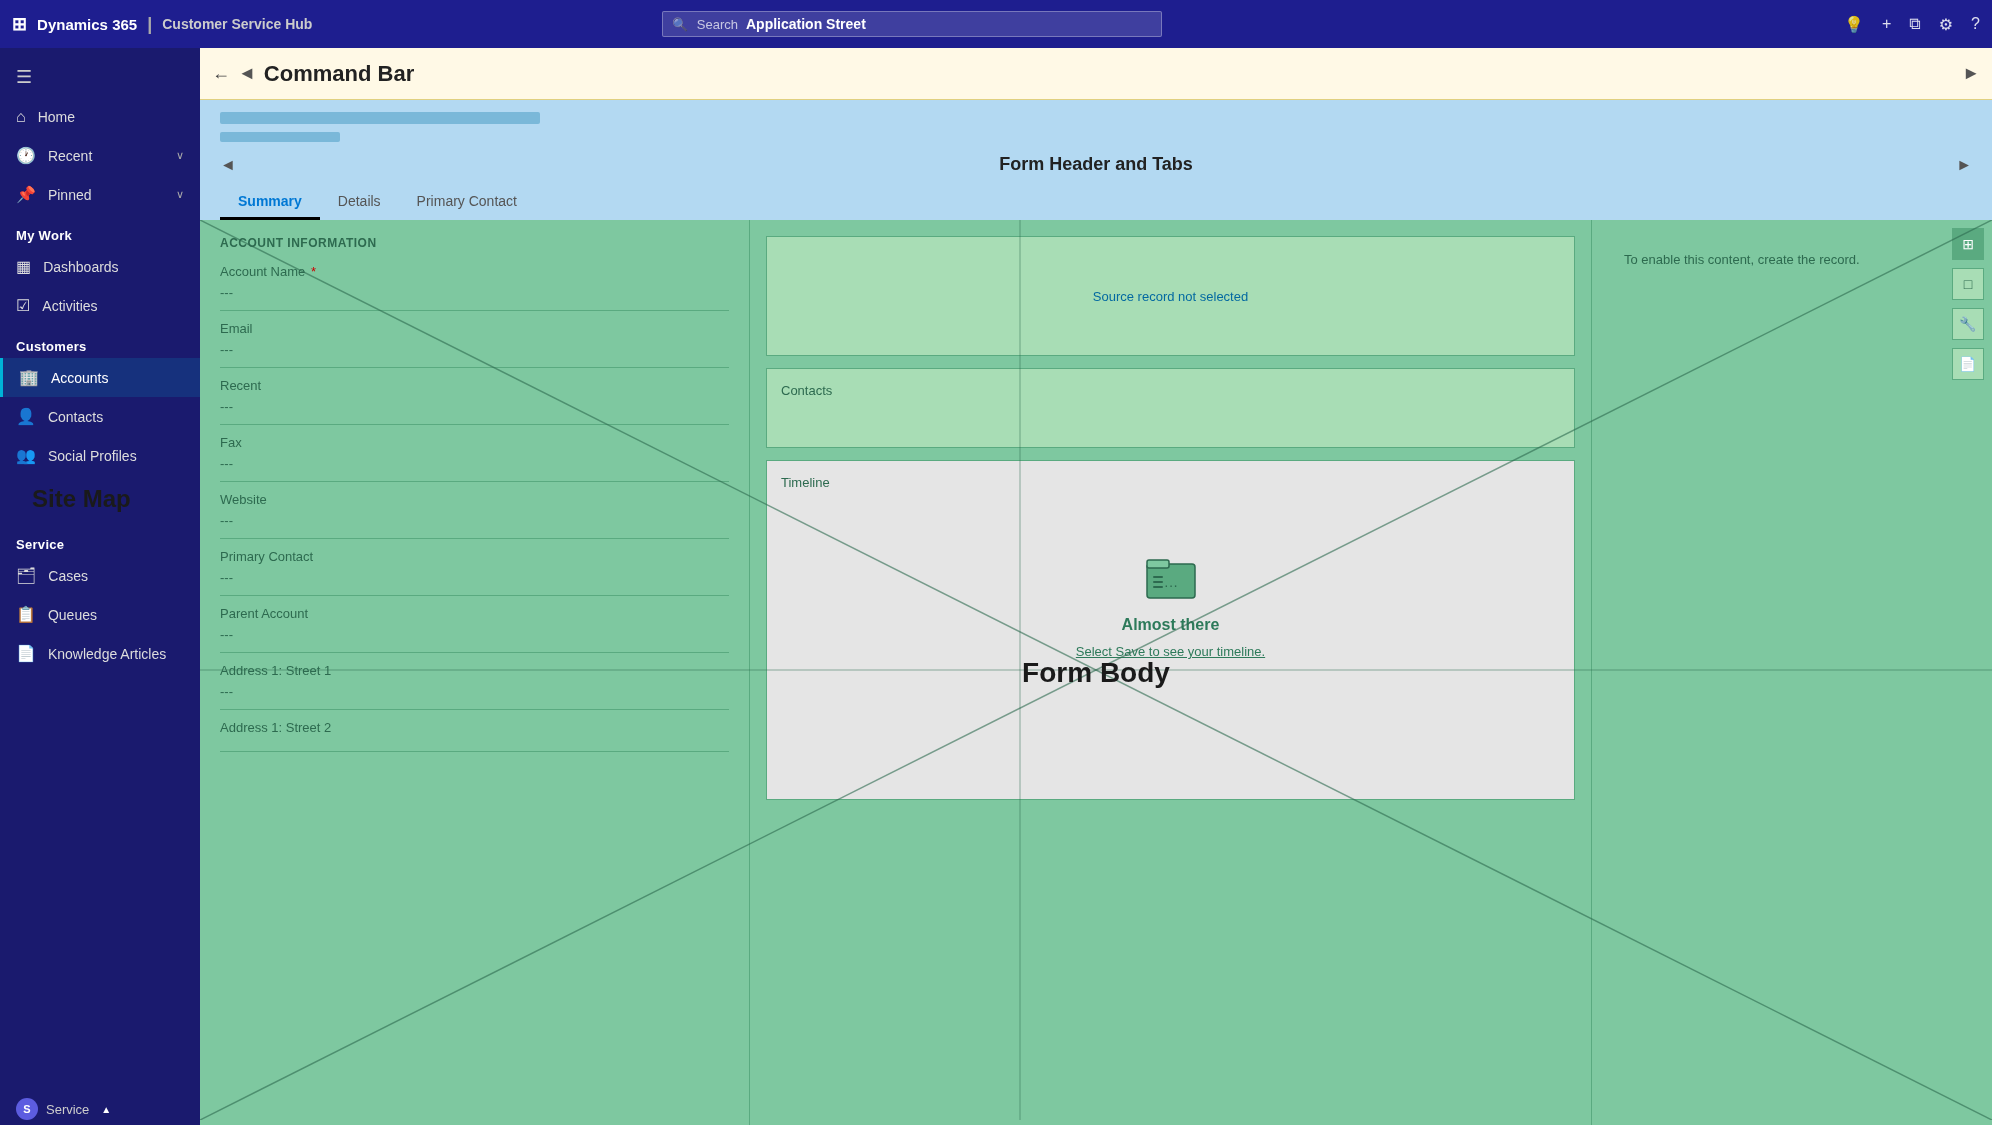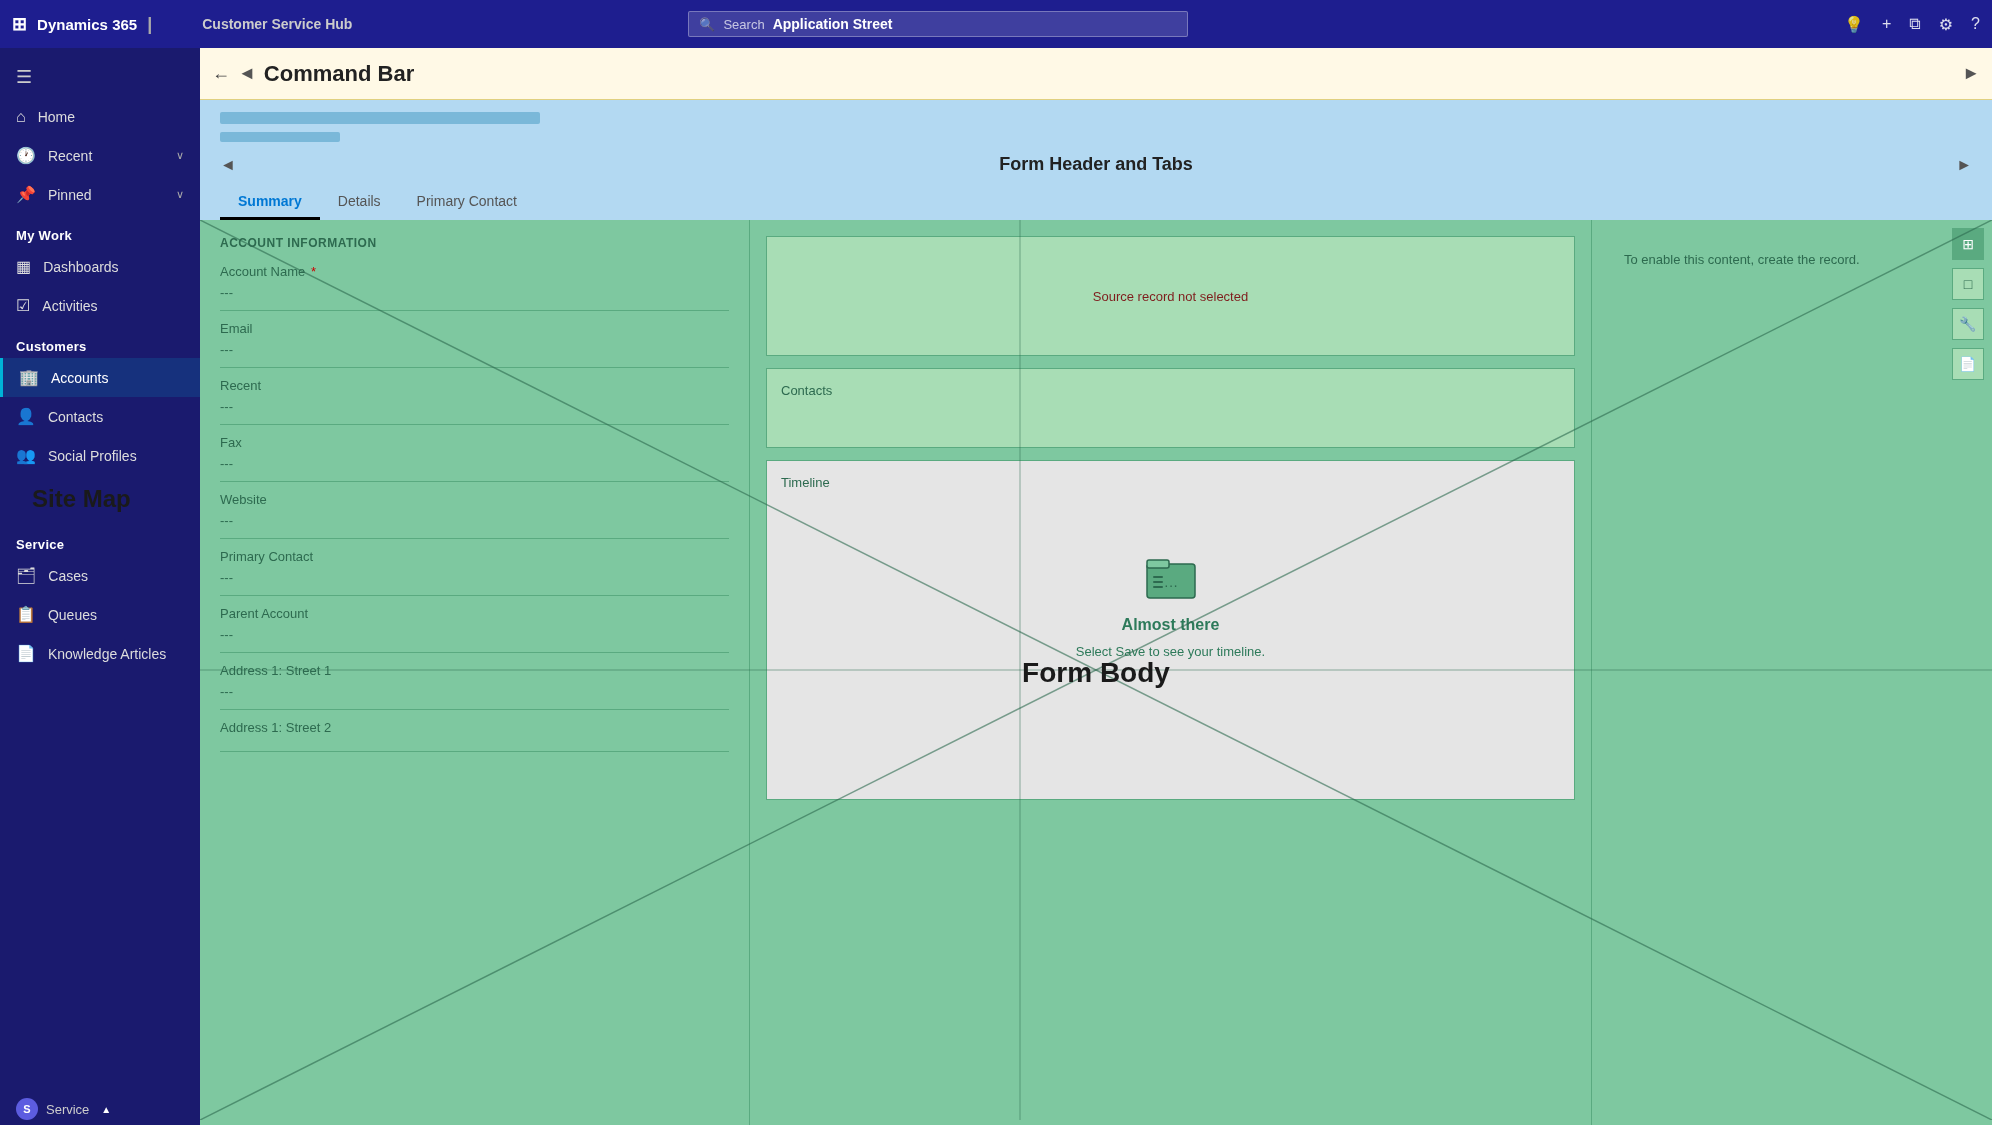--- a/index.html
+++ b/index.html
@@ -22,21 +22,20 @@
       font-size: 15px;
       font-weight: 600;
     }
     .app-header-divider {
       color: #aaa;
       font-size: 18px;
     }
     .app-header-title {
       color: #ccc;
       font-size: 14px;
-      margin-left: 40px;
     }
     .app-header-search {
       flex: 1;
       max-width: 500px;
       margin: 0 auto;
       background: rgba(255,255,255,0.15);
       border: 1px solid rgba(255,255,255,0.3);
       border-radius: 2px;
       display: flex;
       align-items: center;
@@ -254,21 +253,21 @@
     .middle-column {
       background: #7ec8a0;
       border-right: 1px solid #5aaa80;
       padding: 16px;
       position: relative;
     }
     .record-not-selected {
       background: #a8ddb5;
       border: 1px solid #5aaa80;
       text-align: center;
-      color: #7f1d1d;
+      color: #0369a1;
       font-size: 13px;
       margin-bottom: 12px;
       height: 120px;
       display: flex;
       align-items: center;
       justify-content: center;
     }
     .contacts-box {
       background: #a8ddb5;
       border: 1px solid #5aaa80;
@@ -304,20 +303,21 @@
     }
     .timeline-empty-title {
       font-size: 16px;
       font-weight: 600;
       color: #2d7a5a;
     }
     .timeline-empty-sub {
       font-size: 13px;
       color: #2d7a5a;
       text-align: center;
+      text-decoration: underline;
     }
 
     
     .form-body-label {
       position: absolute;
       top: 50%;
       left: 50%;
       transform: translate(-50%, -50%);
       font-size: 28px;
       font-weight: 900;

